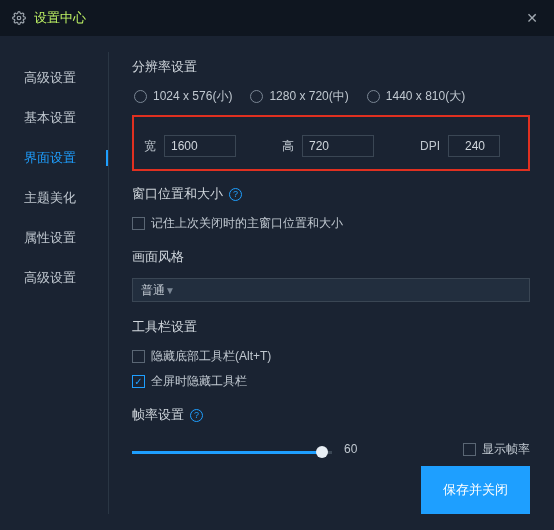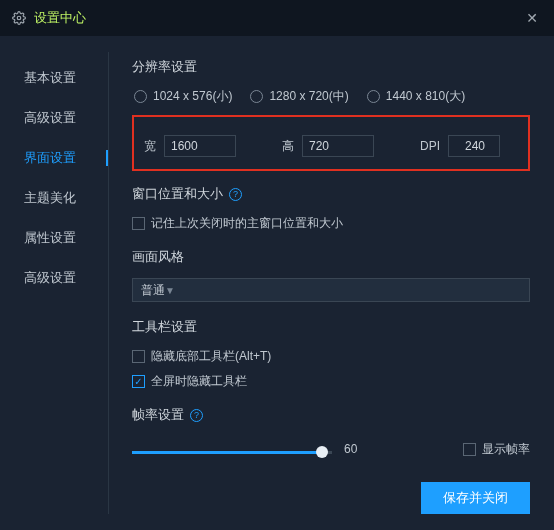--- a/index.html
+++ b/index.html
@@ -37,21 +37,21 @@
 .col { flex: 1; }
 .slider { position: relative; height: 20px; display: flex; align-items: center; margin-top: 6px; }
 .slider-track { height: 3px; background: #3a4654; width: 100%; position: relative; }
 .slider-fill { position: absolute; height: 3px; background: #1e9fff; left: 0; }
 .slider-thumb { position: absolute; width: 12px; height: 12px; background: #e8eef4; border-radius: 50%; top: -5px; transform: translateX(-50%); cursor: pointer; }
 .select { background: #222e3e; border: 1px solid #3a4654; height: 24px; display: flex; align-items: center; justify-content: flex-start; padding: 0 8px; color: #c0c8d0; cursor: pointer; margin-top: 6px; }
 .chevron { color: #7a8694; font-size: 10px; }
 .fps-row { display: flex; align-items: center; gap: 12px; }
 .fps-slider-wrap { width: 200px; }
 .footer { position: absolute; bottom: 16px; right: 24px; }
-.save-btn { background: #1e9fff; color: #fff; border: none; height: 32px; padding: 0 22px; font-size: 13px; cursor: pointer; }
+.save-btn { background: #1e9fff; color: #fff; border: none; height: 48px; padding: 0 22px; font-size: 13px; cursor: pointer; }
 .section-gap { margin-bottom: 16px; }
 .gear-icon { width: 14px; height: 14px; }
 </style>
 </head>
 <body>
 
 <div class="window">
   <div class="titlebar">
     <div class="titlebar-left">
       <svg class="gear-icon" viewBox="0 0 24 24" fill="none" stroke="#a0a8b0" stroke-width="2">
@@ -59,24 +59,24 @@
           <path d="M19.4 15a1.65 1.65 0 0 0 .33 1.82l.06.06a2 2 0 1 1-2.83 2.83l-.06-.06a1.65 1.65 0 0 0-1.82-.33 1.65 1.65 0 0 0-1 1.51V21a2 2 0 0 1-4 0v-.09a1.65 1.65 0 0 0-1-1.51 1.65 1.65 0 0 0-1.82.33l-.06.06a2 2 0 1 1-2.83-2.83l.06-.06a1.65 1.65 0 0 0 .33-1.82 1.65 1.65 0 0 0-1.51-1H3a2 2 0 0 1 0-4h.09a1.65 1.65 0 0 0 1.51-1 1.65 1.65 0 0 0-.33-1.82l-.06-.06a2 2 0 1 1 2.83-2.83l.06.06a1.65 1.65 0 0 0 1.82.33h0a1.65 1.65 0 0 0 1-1.51V3a2 2 0 0 1 4 0v.09a1.65 1.65 0 0 0 1 1.51h0a1.65 1.65 0 0 0 1.82-.33l.06-.06a2 2 0 1 1 2.83 2.83l-.06.06a1.65 1.65 0 0 0-.33 1.82v0a1.65 1.65 0 0 0 1.51 1H21a2 2 0 0 1 0 4h-.09a1.65 1.65 0 0 0-1.51 1z"></path>
         </svg>
       <span class="titlebar-title">设置中心</span>
     </div>
     <span class="close-btn">✕</span>
   </div>
 
   <div class="body">
     <div class="sidebar">
       <div class="sidebar-item">
-          <span>基本设置</span>
+          <span>高级设置</span>
         </div>
       <div class="sidebar-item">
-          <span>高级设置</span>
+          <span>基本设置</span>
         </div>
       <div class="sidebar-item active">
           <span>界面设置</span>
         </div>
       <div class="sidebar-item">
           <span>主题美化</span>
         </div>
       <div class="sidebar-item">
           <span>属性设置</span>
         </div>

